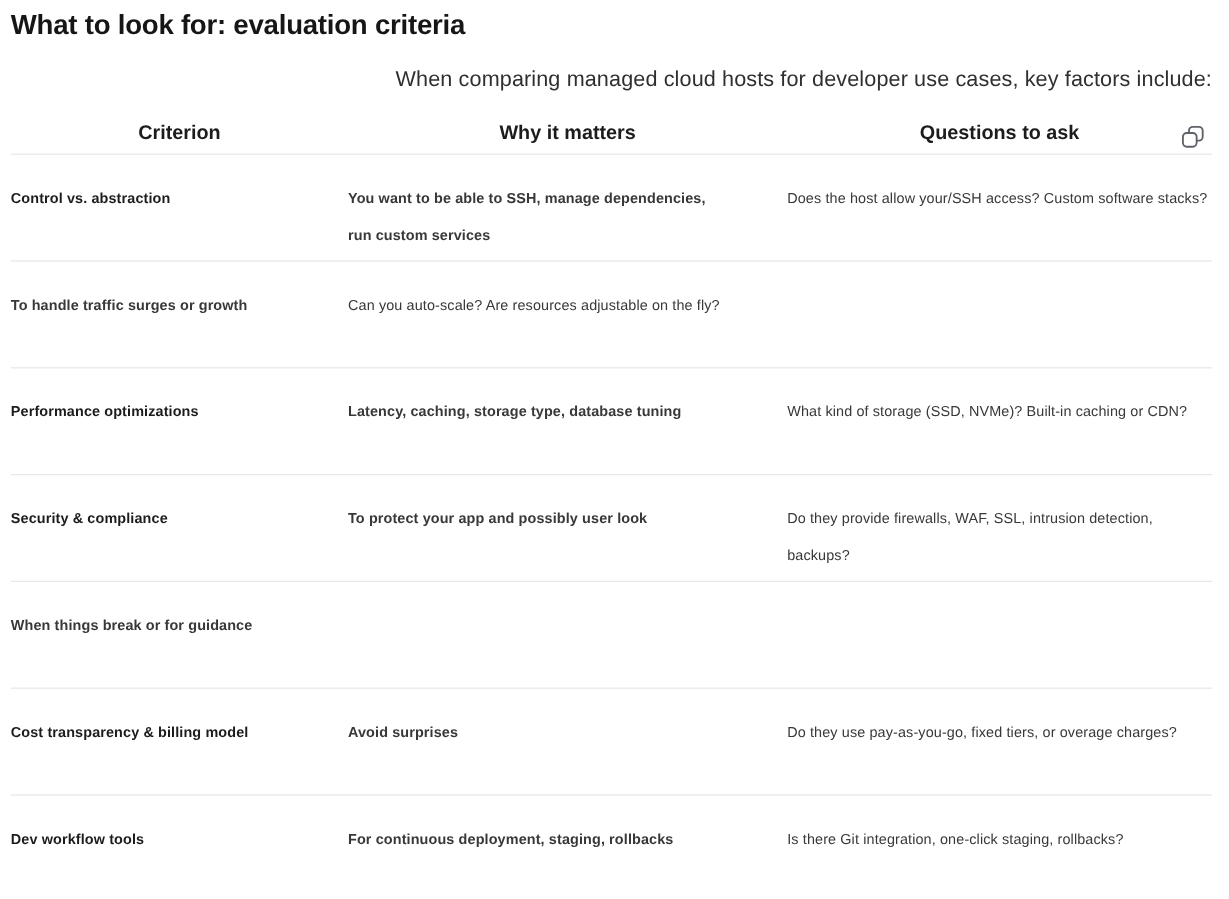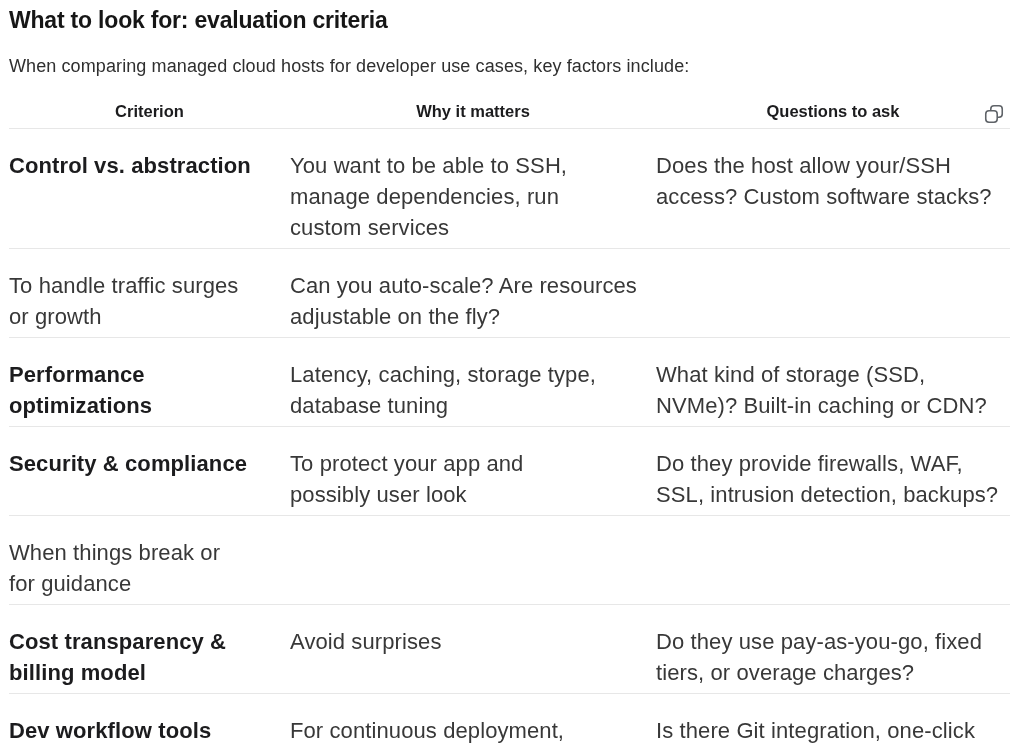--- a/index.html
+++ b/index.html
@@ -22,20 +22,21 @@
     letter-spacing: -0.2px;
     color: #161616;
   }
   .intro-text {
     margin-top: 22px;
     font-size: 18px;
     line-height: 21px;
     font-weight: 400;
     color: #2f2f2f;
     letter-spacing: 0.1px;
+    text-align: right;
   }
   .criteria-table {
     margin-top: 24px;
     width: 100%;
   }
   .t-row {
     display: grid;
     grid-template-columns: 281px 366px 1fr;
     border-bottom: 1px solid #e7e7e7;
   }
@@ -50,31 +51,31 @@
     color: #1c1c1e;
     text-align: center;
   }
   .t-body-row {
     min-height: 89px;
     padding-top: 21px;
     padding-bottom: 5px;
   }
   .t-body-row:last-child { border-bottom: none; }
   .cell {
-    font-size: 22px;
+    font-size: 12px;
     line-height: 31px;
     letter-spacing: 0.1px;
   }
   .cell.criterion {
     font-weight: 700;
     color: #1c1c1e;
     padding-right: 36px;
   }
   .cell.why {
-    font-weight: 400;
+    font-weight: 700;
     color: #383838;
     padding-right: 48px;
   }
   .cell.questions {
     font-weight: 400;
     color: #383838;
     padding-right: 2px;
   }
   .copy-icon-btn {
     position: absolute;

